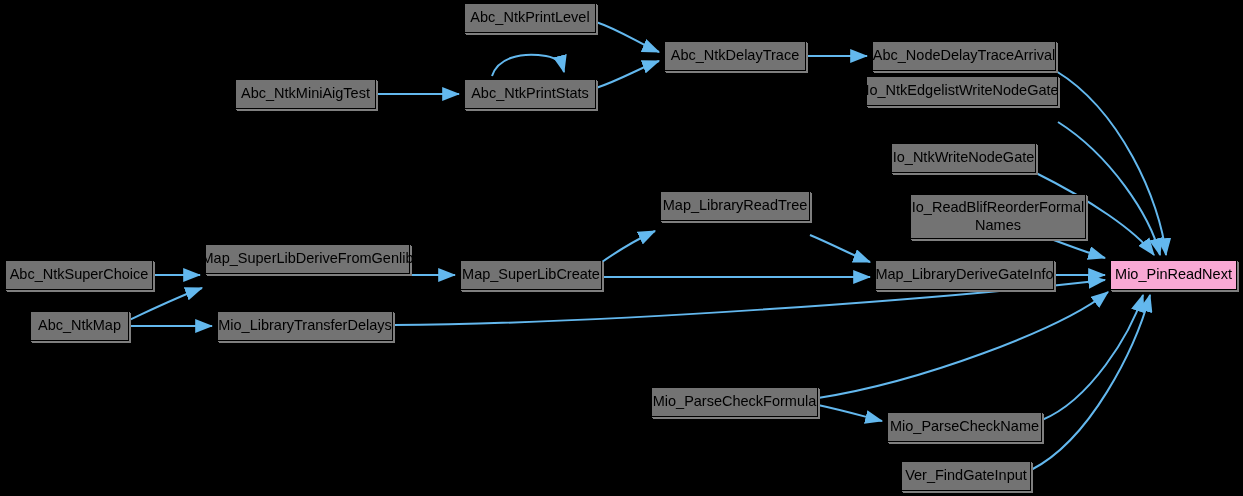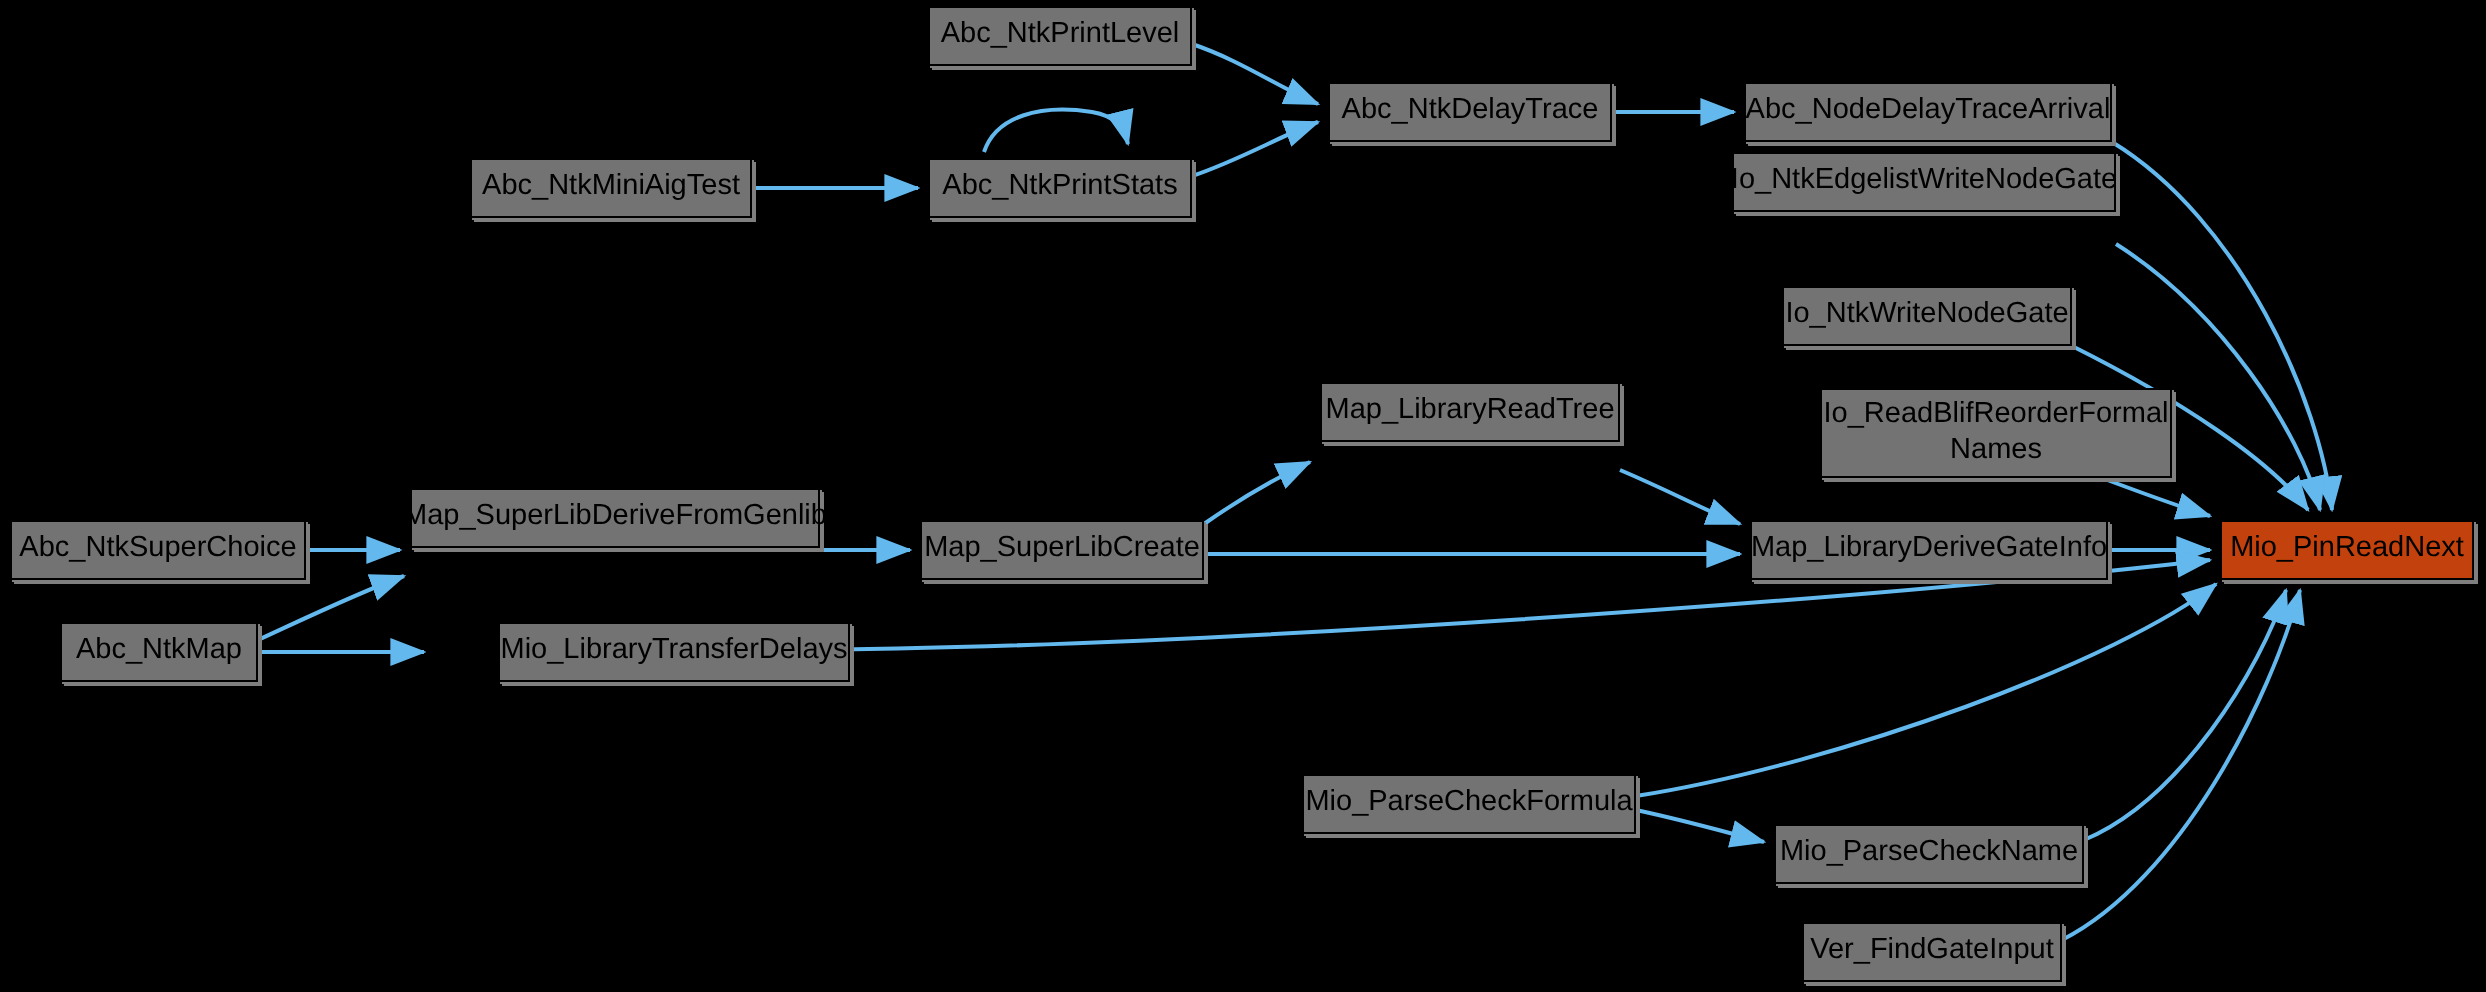--- a/index.html
+++ b/index.html
@@ -35,21 +35,21 @@
     text-align: center;
     color: #000000;
     font-size: 14.5px;
     line-height: 1.18;
     letter-spacing: 0px;
     white-space: pre-line;
     z-index: 5;
     cursor: pointer;
   }
   .node.highlight {
-    background: #c2410c;
+    background: #f9a8d4;
   }
   .node .label {
     display: block;
     padding: 0 3px;
   }
 </style>
 </head>
 <body>
 
 <div id="graph-root">
@@ -94,18 +94,18 @@
       <div class="node" style="left: 891px; top: 143px; width: 145px; height: 30px;"><span class="label">Io_NtkWriteNodeGate</span></div>
       <div class="node" style="left: 910px; top: 194px; width: 176px; height: 45px;"><span class="label">Io_ReadBlifReorderFormal
 Names</span></div>
       <div class="node" style="left: 660px; top: 191px; width: 150px; height: 30px;"><span class="label">Map_LibraryReadTree</span></div>
       <div class="node" style="left: 5px; top: 260px; width: 148px; height: 30px;"><span class="label">Abc_NtkSuperChoice</span></div>
       <div class="node" style="left: 205px; top: 244px; width: 205px; height: 30px;"><span class="label">Map_SuperLibDeriveFromGenlib</span></div>
       <div class="node" style="left: 460px; top: 260px; width: 142px; height: 30px;"><span class="label">Map_SuperLibCreate</span></div>
       <div class="node" style="left: 875px; top: 260px; width: 179px; height: 30px;"><span class="label">Map_LibraryDeriveGateInfo</span></div>
       <div class="node highlight" style="left: 1110px; top: 260px; width: 127px; height: 30px;"><span class="label">Mio_PinReadNext</span></div>
       <div class="node" style="left: 30px; top: 311px; width: 99px; height: 30px;"><span class="label">Abc_NtkMap</span></div>
-      <div class="node" style="left: 217px; top: 311px; width: 176px; height: 30px; margin-left: 32px;"><span class="label">Mio_LibraryTransferDelays</span></div>
+      <div class="node" style="left: 217px; top: 311px; width: 176px; height: 30px;"><span class="label">Mio_LibraryTransferDelays</span></div>
       <div class="node" style="left: 651px; top: 387px; width: 167px; height: 30px; text-align: center;"><span class="label">Mio_ParseCheckFormula</span></div>
       <div class="node" style="left: 887px; top: 412px; width: 155px; height: 30px;"><span class="label">Mio_ParseCheckName</span></div>
       <div class="node" style="left: 901px; top: 461px; width: 130px; height: 30px;"><span class="label">Ver_FindGateInput</span></div>
     </div>
 </div>
 
 </body></html>

